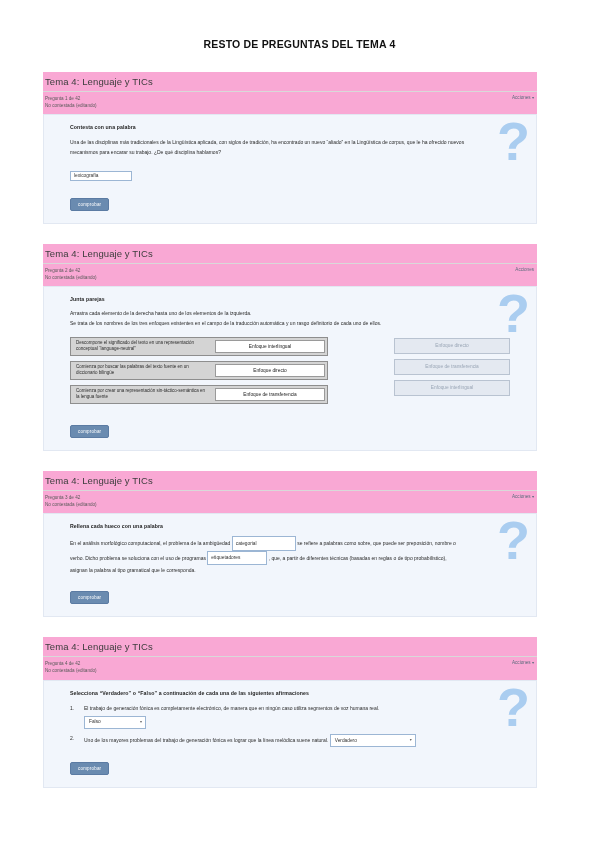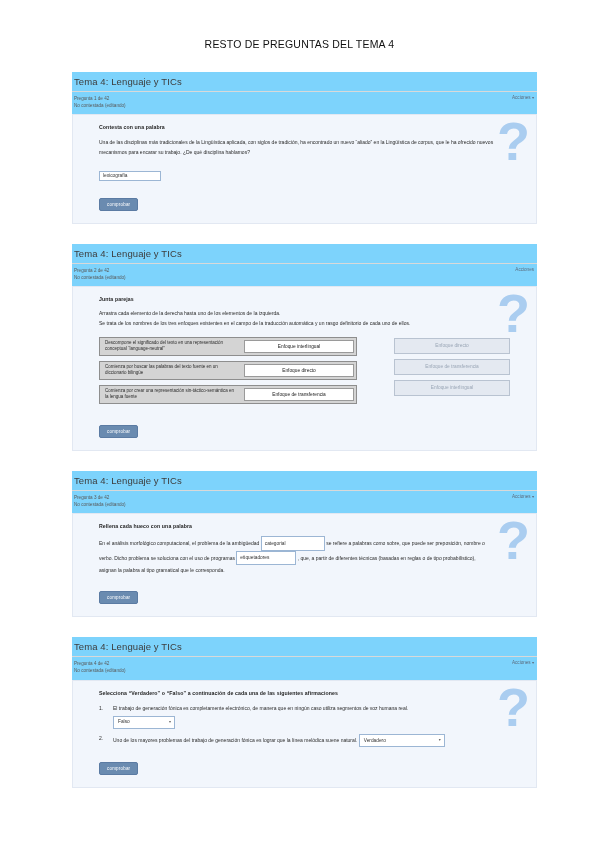--- a/index.html
+++ b/index.html
@@ -12,36 +12,36 @@
     height: 848px;
     font-family: "Liberation Sans", sans-serif;
     color: #222222;
     overflow: hidden;
     position: relative;
   }
 
   .page-title {
     text-align: center;
     font-size: 10.5px;
-    font-weight: normal;
+    font-weight: bold;
     letter-spacing: .2px;
     color: #111111;
     margin: 38px 0 0 0;
   }
 
   .blocks {
     margin: 22px 0 0 0;
     padding: 0 0 0 0;
   }
 
   
   .qblock {
     position: relative;
-    margin: 0 62px 0 72px;
-    background: #7dd3fc;
+    margin: 0 62px 0 43px;
+    background: #f9a8d4;
     padding: 0;
   }
   .qblock + .qblock { margin-top: 20px; }
 
   .q-head {
     font-size: 9.5px;
     color: #3d3d3d;
     padding: 4px 0 4px 2px;
     border-bottom: 1px solid #d9d9d9;
     letter-spacing: .1px;

